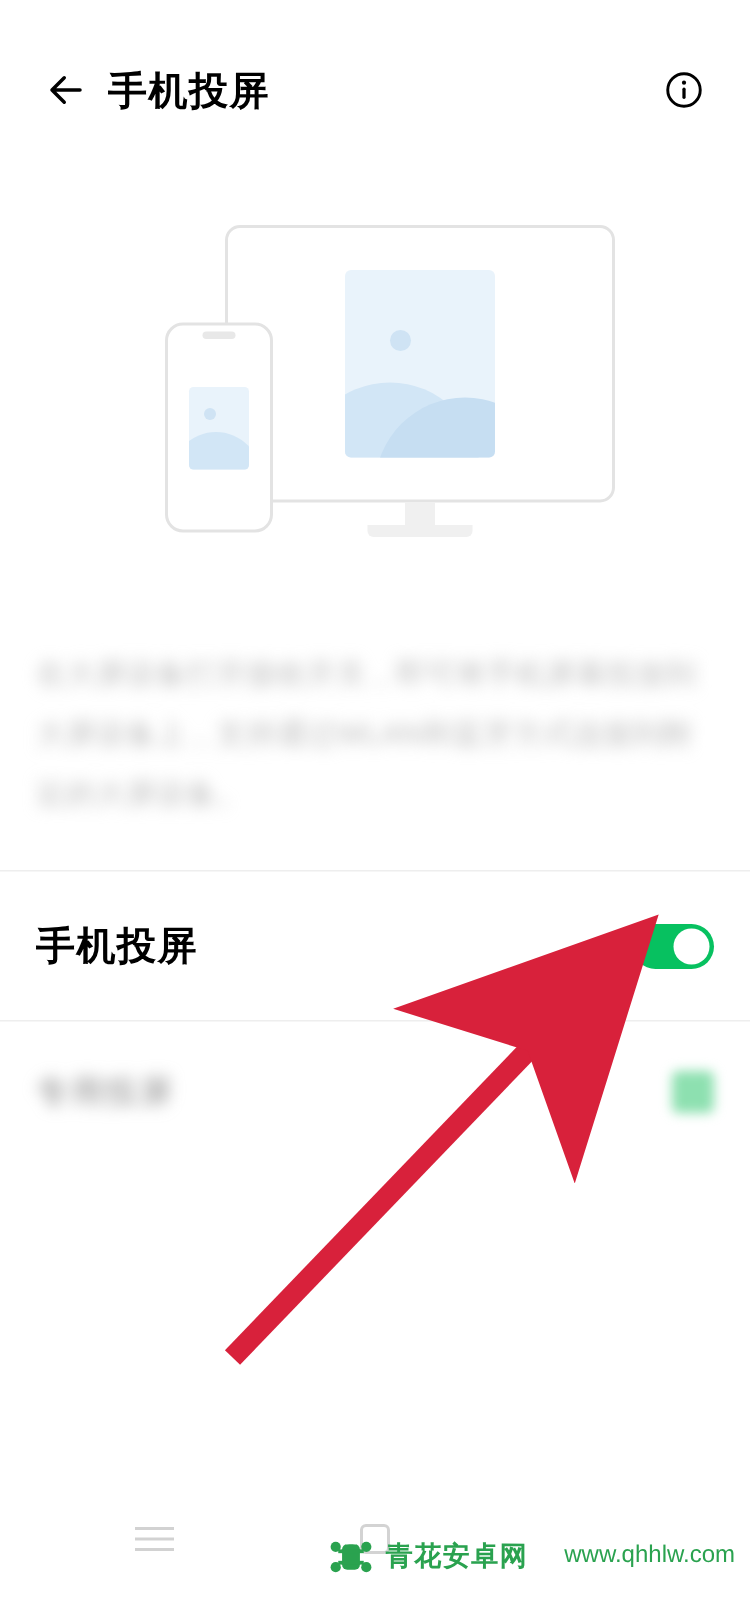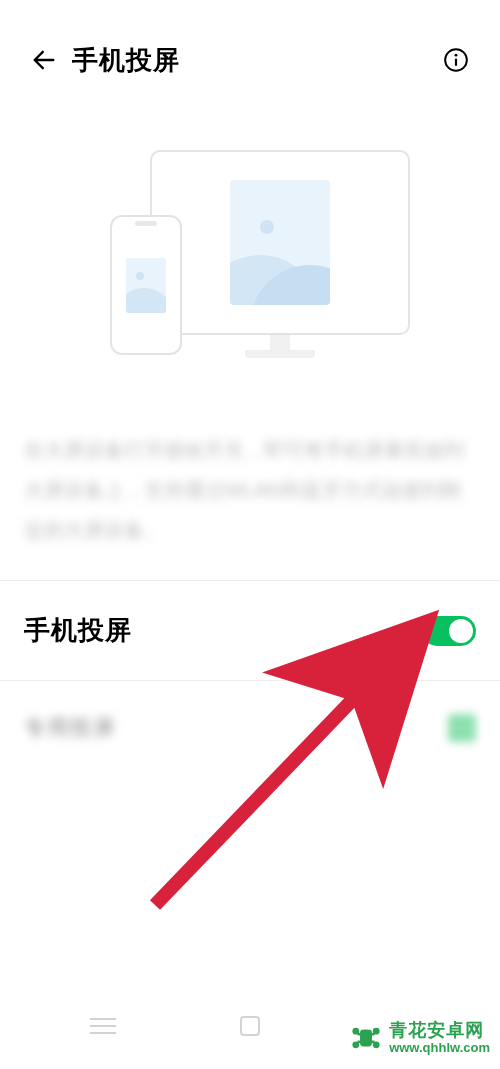--- a/index.html
+++ b/index.html
@@ -52,23 +52,23 @@
 
   
   .nav { position:absolute; bottom:28px; left:0; width:100%; display:flex; align-items:center; justify-content:space-around; padding: 0 30px; }
   .nav-btn { width:30px; height:30px; display:flex; align-items:center; justify-content:center; opacity:0.6; }
   .nav-lines { display:flex; flex-direction:column; gap:5px; width:26px;}
   .nav-lines span{ height:2px; background:#b5b5b5; display:block;}
   .nav-square { width:20px; height:20px; border:2px solid #b5b5b5; border-radius:4px; }
 
   .watermark { position:absolute; right:10px; bottom:14px; display:flex; align-items:center; gap:6px; }
   .wm-logo { width:34px; height:34px; }
-  .wm-text { display:flex; flex-direction:column; line-height:1.1; }
+  .wm-text { display:flex; flex-direction:row; line-height:1.1;gap:24px; }
   .wm-title { font-size:18px; font-weight:700; color:#2aa24f; font-family:"STKaiti","KaiTi",serif; letter-spacing:1px;}
-  .wm-url { font-size:13px; color:#2aa24f;font-weight:bold; }
+  .wm-url { font-size:16px; color:#2aa24f; }
 </style>
 </head>
 <body>
 
 <div class="header">
   <div class="back-btn">
     <svg width="28" height="28" viewBox="0 0 24 24">
       <path d="M20 12H4M4 12l7-7M4 12l7 7" stroke="#000" stroke-width="2" fill="none" stroke-linecap="round" stroke-linejoin="round"></path>
     </svg>
   </div>

